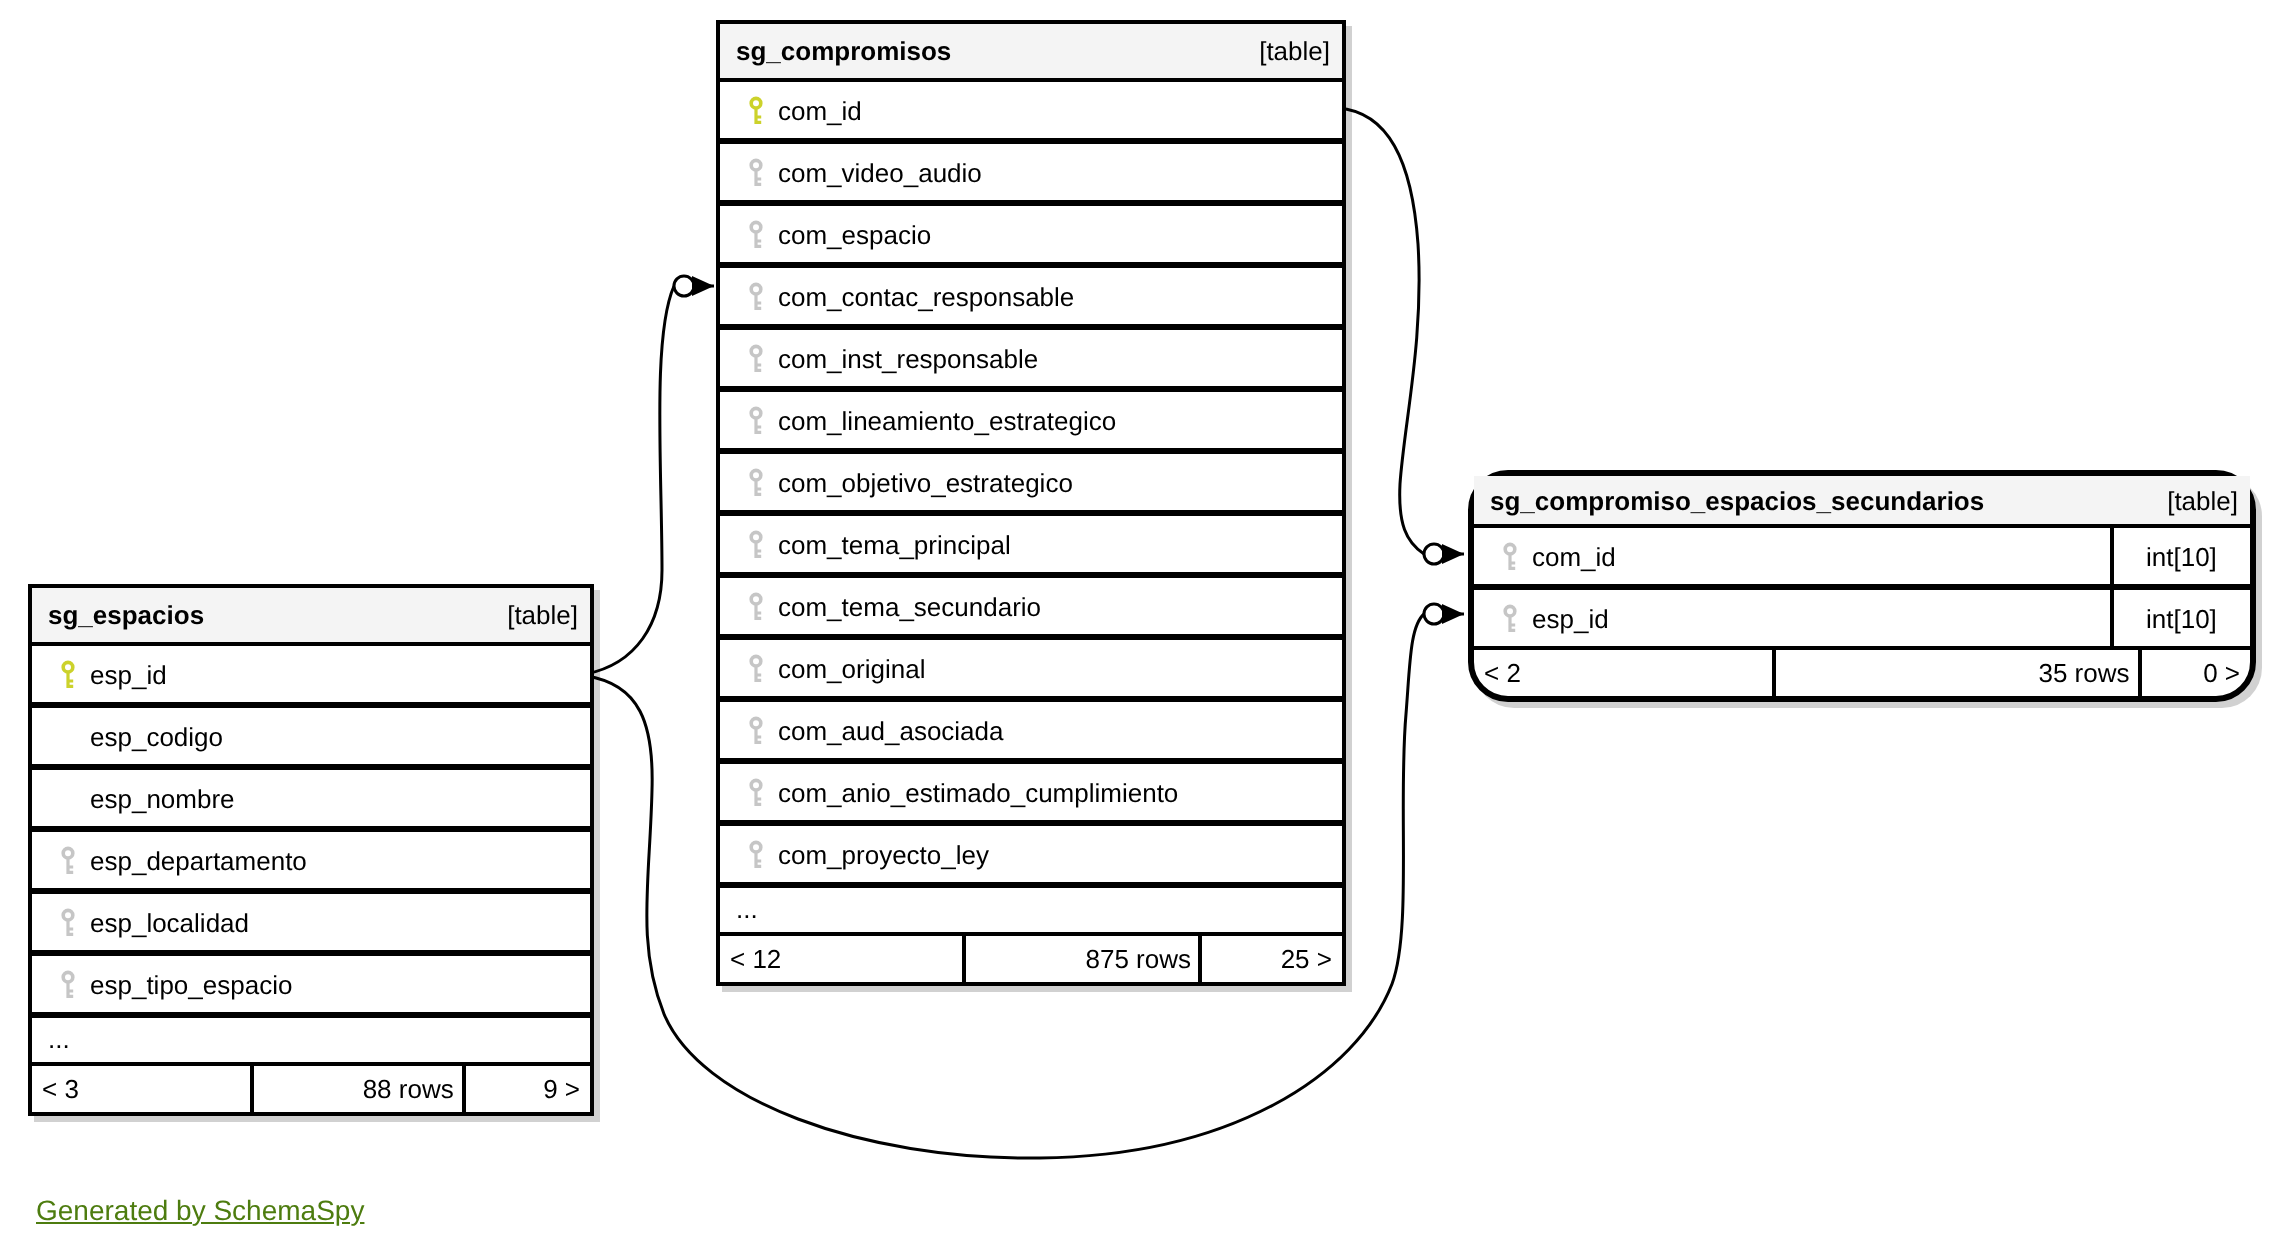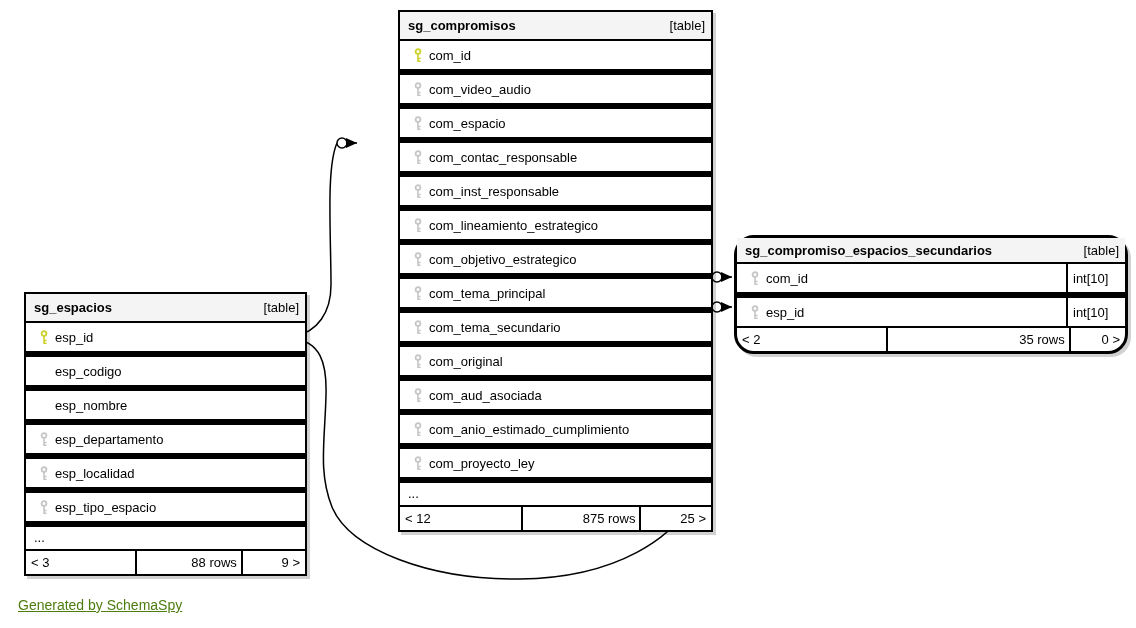--- a/index.html
+++ b/index.html
@@ -12,33 +12,33 @@
   .relations line.stub{stroke:#000;stroke-width:1.5;}
 
   .db-table{position:absolute;z-index:2;background:#fff;border:2px solid #000;
             box-shadow:3px 3px 0 rgba(0,0,0,0.18);font-size:13px;}
   .db-table.thick{border-width:3px;}
   .tbl-header{display:flex;justify-content:space-between;align-items:center;
               background:#f4f4f4;border-bottom:2px solid #000;height:27px;
               padding:0 6px 0 8px;}
   .tbl-name{font-weight:bold;}
   .tbl-badge{font-weight:normal;}
-  .tbl-row{display:flex;align-items:center;height:28px;border-bottom:6px solid #000000;background:#fff;}
+  .tbl-row{display:flex;align-items:center;height:28px;border-bottom:3px solid #000000;background:#fff;}
   .key-slot{width:18px;display:inline-flex;justify-content:center;align-items:center;padding-left:9px;flex:none;}
   .col-name{padding-left:2px;white-space:nowrap;flex:1 1 auto;}
   .col-type{flex:none;width:52px;align-self:stretch;display:flex;align-items:center;
-            border-left:2px solid #000;padding-left:5px;}
+            border-left:2px solid #000;padding-left:16px;}
   .tbl-ellipsis{height:22px;line-height:22px;padding-left:8px;border-bottom:1px solid #000;}
   .tbl-footer{display:flex;height:23px;line-height:23px;border-top:1px solid #000;}
   .tbl-footer .f-left{flex:0 0 39%;padding-left:5px;box-sizing:border-box;}
   .tbl-footer .f-center{flex:1 1 auto;text-align:right;padding-right:4px;border-left:2px solid #000;box-sizing:border-box;}
   .tbl-footer .f-right{flex:0 0 23%;text-align:right;padding-right:5px;border-left:2px solid #000;box-sizing:border-box;}
 
-  .t-espacios{left:24px;top:292px;width:279px;}
-  .t-compromisos{left:358px;top:10px;width:311px;margin-left:40px;}
+  .t-espacios{left:14px;top:292px;width:279px;}
+  .t-compromisos{left:358px;top:10px;width:311px;}
   .t-secundarios{left:734px;top:235px;width:388px;border-radius:20px;}
   .t-secundarios .tbl-header{height:24px;}
   .t-secundarios .tbl-row:last-child{border-bottom:none;}
   .t-secundarios .tbl-footer{border-top:2px solid #000;}
   .t-secundarios .tbl-footer .f-left{flex:0 0 38.5%;}
   .t-secundarios .tbl-footer .f-right{flex:0 0 14.5%;}
 
   .credit{position:absolute;left:18px;top:597px;font-size:14px;color:#4d7c0f;z-index:2;text-decoration:underline;}
 </style>
 </head>

